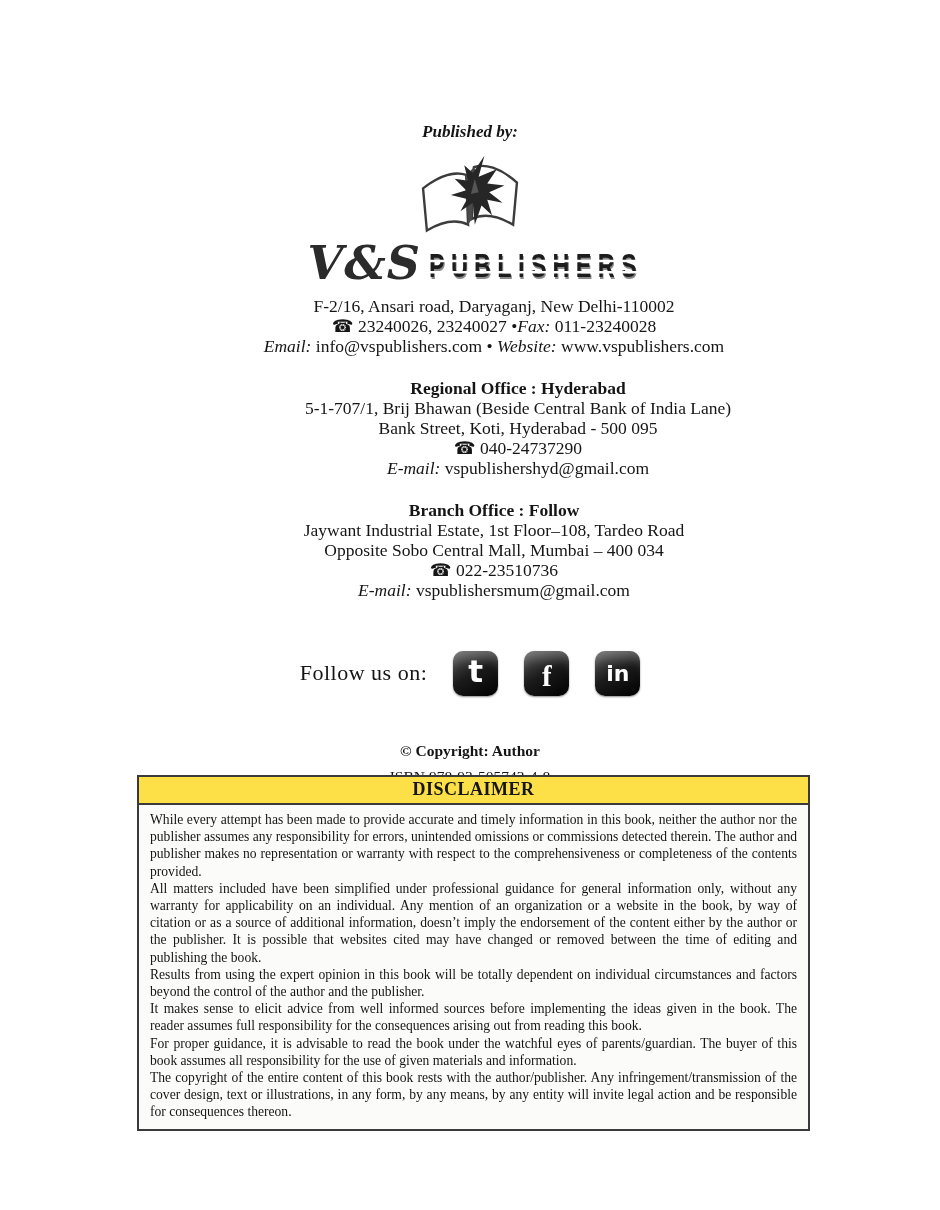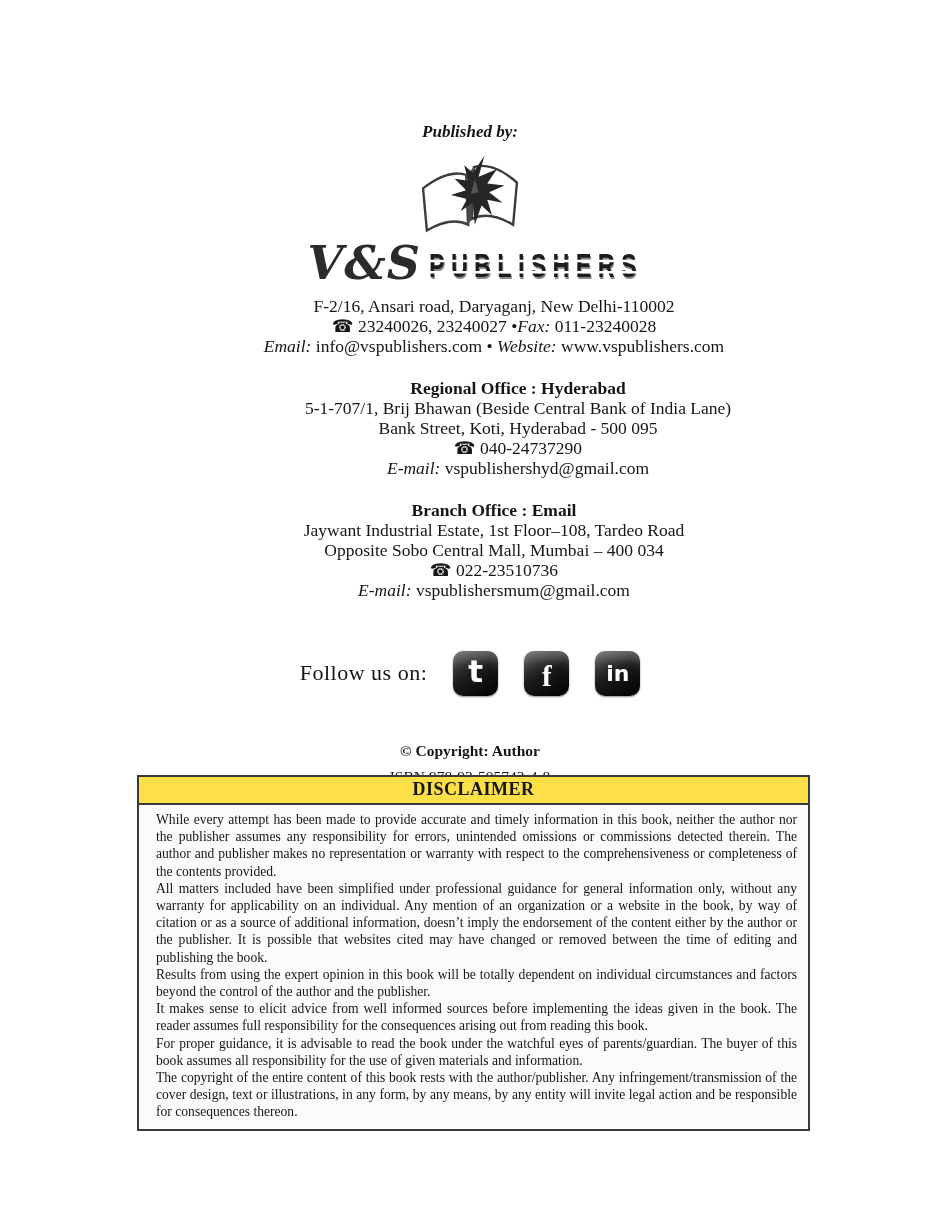--- a/index.html
+++ b/index.html
@@ -76,21 +76,21 @@
     position: absolute; left: 137px; top: 775px; width: 673px;
     border: 2px solid #3a3a3a; box-sizing: border-box;
     background: #fbfbf9;
   }
   .disclaimer-header {
     background: #fde047; border-bottom: 2px solid #3a3a3a;
     text-align: center; padding: 2px 0 3px 0;
     font-size: 18px; font-weight: bold; letter-spacing: 0.5px;
   }
   .disclaimer-body {
-    padding: 6px 11px 8px 17px;
+    padding: 6px 11px 8px 11px;
     font-size: 13.6px; line-height: 17.2px;
     text-align: justify;
   }
   .disclaimer-body p { margin: 0; }
 </style>
 </head>
 <body>
 
 <div class="page">
 
@@ -138,21 +138,21 @@
       <span>☎</span>
       <span>040-24737290</span>
     </div>
     <div>
       <span class="it">E-mail:</span>
       <span>vspublishershyd@gmail.com</span>
     </div>
   </div>
 
   <div class="addr-block branch-office centered">
-    <div class="office-title">Branch Office : Email</div>
+    <div class="office-title">Branch Office : Follow</div>
     <div>Jaywant Industrial Estate, 1st Floor–108, Tardeo Road</div>
     <div>Opposite Sobo Central Mall, Mumbai – 400 034</div>
     <div>
       <span>☎</span>
       <span>022-23510736</span>
     </div>
     <div>
       <span class="it">E-mail:</span>
       <span>vspublishersmum@gmail.com</span>
     </div>

